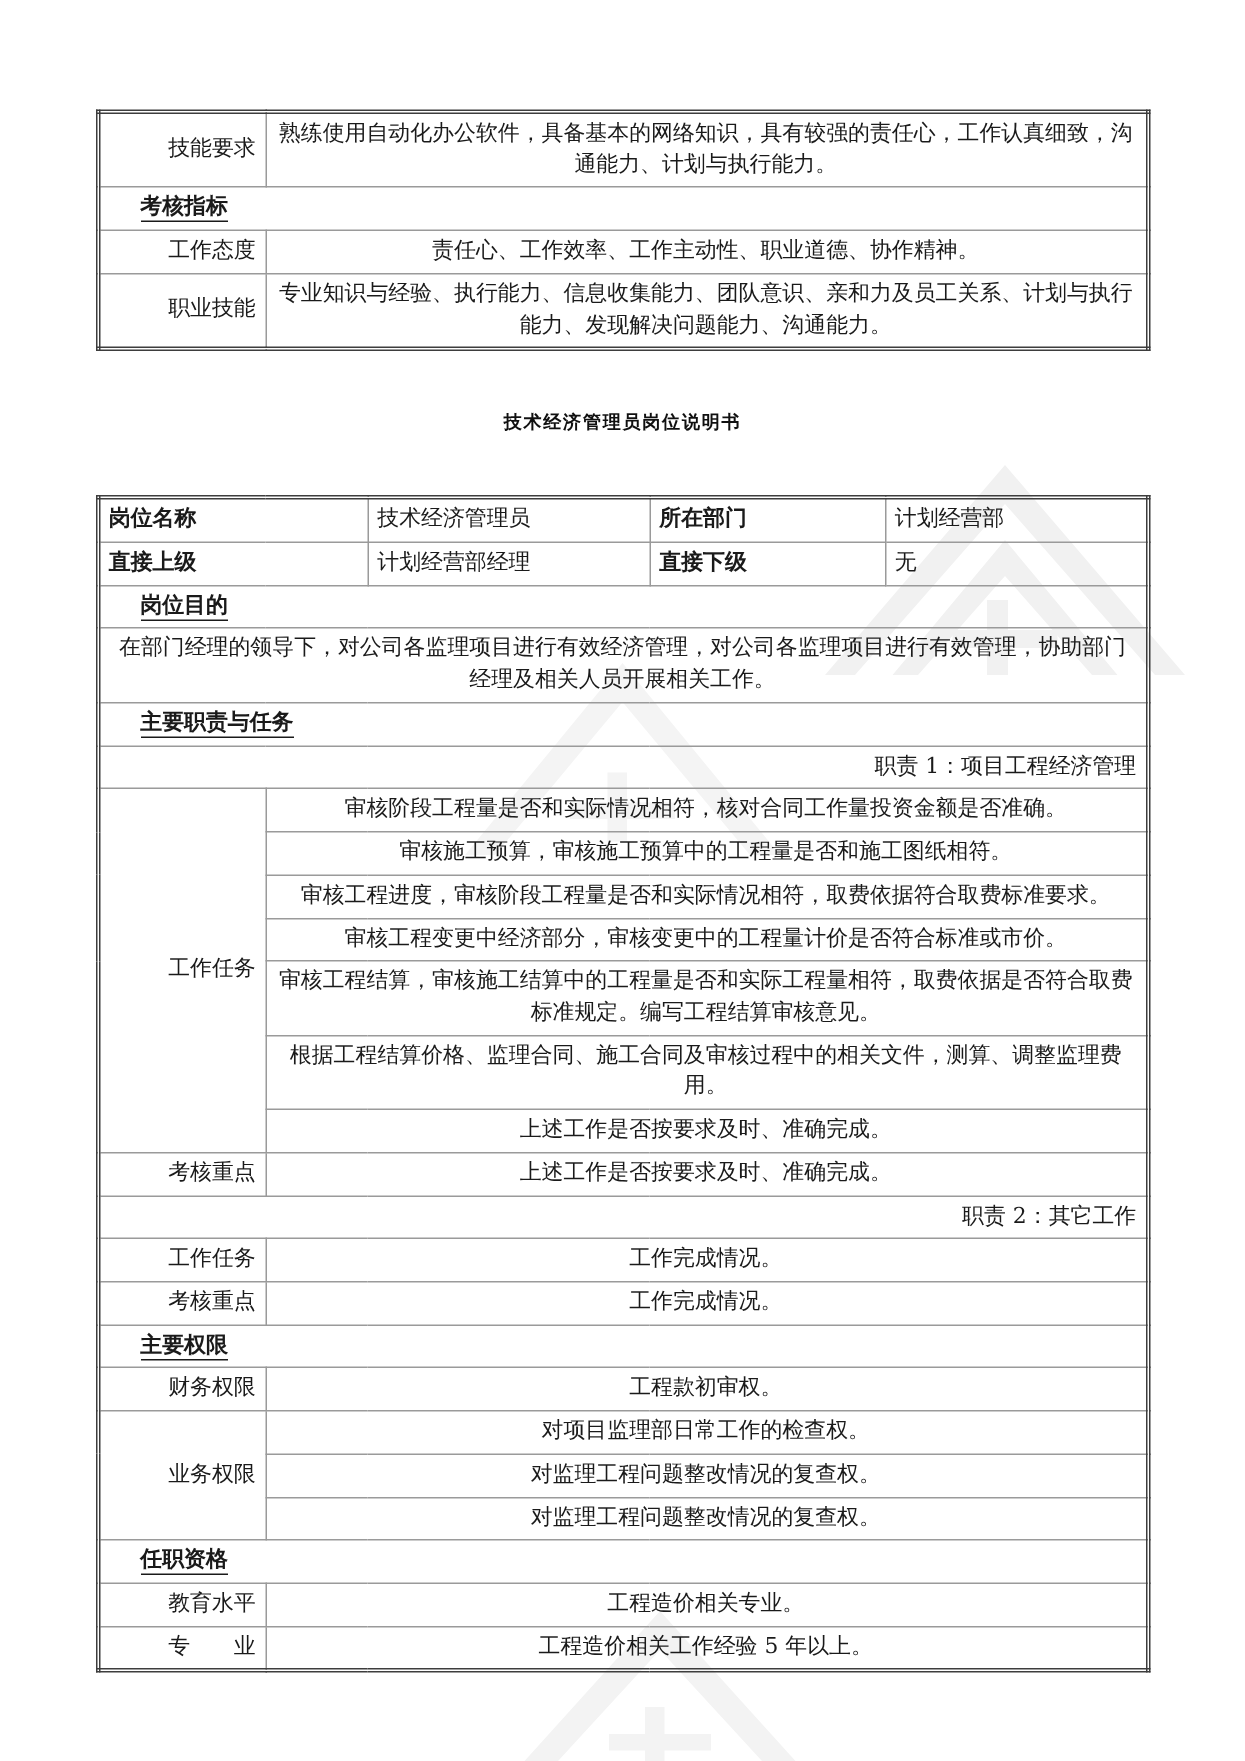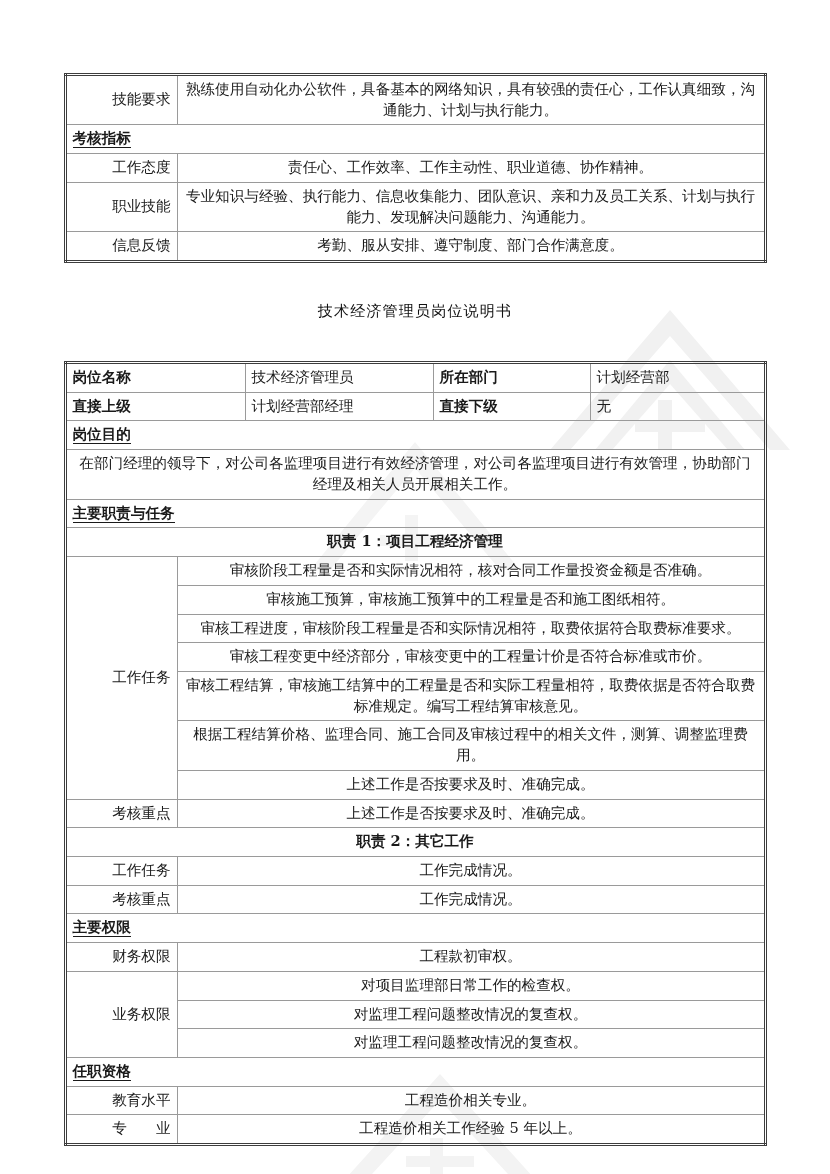--- a/index.html
+++ b/index.html
@@ -61,32 +61,33 @@
 
   
   .sec {
     font-weight: bold;
     text-align: left;
     padding-left: 6px;
   }
   .sec span.u {
     border-bottom: 1.3px solid #1a1a1a;
     padding-bottom: 1px;
+    margin-left: 21px;
   }
   .duty {
-    font-weight: bold;
-    text-align: center;
+    font-weight: normal;
+    text-align: right;
   }
 
   .tbl1 { margin-top: 73px; }
 
   .title {
     text-align: center;
-    font-weight: normal;
-    font-size: 15px;
+    font-weight: bold;
+    font-size: 12px;
     letter-spacing: 1.2px;
     margin: 0;
     padding-top: 39px;
     padding-bottom: 0;
     font-family: "DejaVu Serif", "Liberation Serif", serif;
     color: #101010;
   }
   .gap-after-title { height: 40px; }
 </style>
 </head>
@@ -137,24 +138,20 @@
         <td class="sec" colspan="2"><span class="u">考核指标</span></td>
       </tr>
       <tr>
         <td class="lbl">工作态度</td>
         <td class="val">责任心、工作效率、工作主动性、职业道德、协作精神。</td>
       </tr>
       <tr>
         <td class="lbl">职业技能</td>
         <td class="val">专业知识与经验、执行能力、信息收集能力、团队意识、亲和力及员工关系、计划与执行能力、发现解决问题能力、沟通能力。</td>
       </tr>
-      <tr>
-        <td class="lbl">信息反馈</td>
-        <td class="val">考勤、服从安排、遵守制度、部门合作满意度。</td>
-      </tr>
     </tbody>
   </table>
 
   <div class="title">技术经济管理员岗位说明书</div>
   <div class="gap-after-title"></div>
 
   <table class="doc-table">
     <colgroup>
       <col style="width:112px">
       <col style="width:68px">

